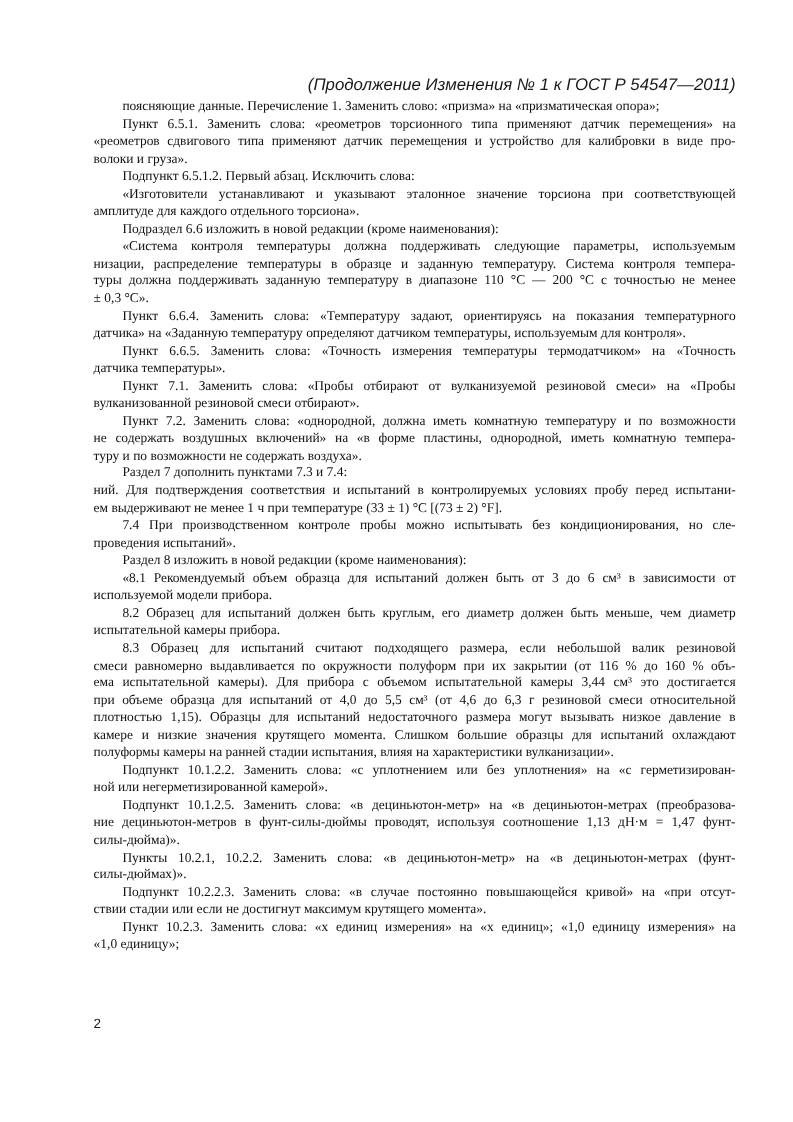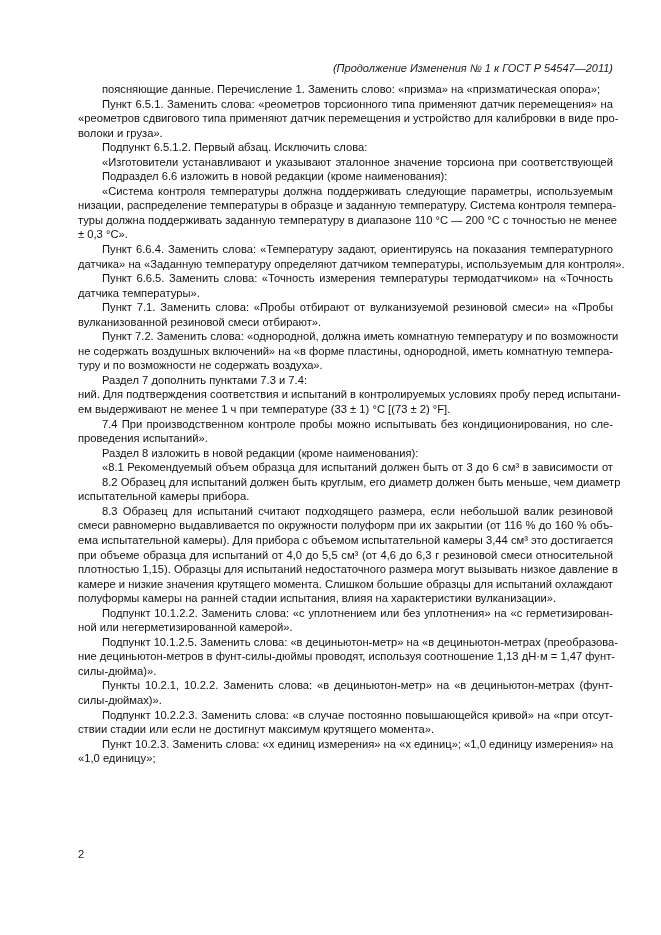--- a/index.html
+++ b/index.html
@@ -1,25 +1,25 @@
 <!DOCTYPE html>
 <html><head>
 <meta charset="utf-8">
 <style>
   html, body { margin: 0; padding: 0; background: #ffffff; }
   body { width: 661px; height: 935px; position: relative; overflow: hidden;
          font-family: "Liberation Sans", sans-serif; color: #111111; }
   .page { position: absolute; left: 0; top: 0; width: 661px; height: 935px; background: #fff; }
-  .header { position: absolute; right: 48px; top: 62px; font-size: 11px; font-style: italic; color: #1a1a1a; white-space: nowrap; }
+  .header { position: absolute; right: 48px; top: 62px; font-size: 14px; font-style: italic; color: #1a1a1a; white-space: nowrap; }
   .body { position: absolute; left: 78px; top: 82px; width: 535px; }
   .line { font-size: 11.2px; line-height: 14.55px; height: 14.55px; white-space: nowrap; text-align: justify; text-align-last: justify; overflow: visible; }
   .line.last { text-align-last: left; }
   .line.indent { padding-left: 24px; }
   .footer { position: absolute; left: 78px; top: 848px; font-size: 11.2px; color: #1a1a1a; }
-  .j { display: block; width: 100%; }
+  .j { display: block; width: 100%; font-family: Liberation Serif, serif; }
 </style>
 </head>
 <body>
 
 <div class="page">
   <div class="header">(Продолжение Изменения № 1 к ГОСТ Р 54547—2011)</div>
   <div class="body" id="doc-body">
       <div>
         <div class="line indent last">
           <span class="j">поясняющие данные. Перечисление 1. Заменить слово: «призма» на «призматическая опора»;</span>
@@ -38,20 +38,23 @@
       </div>
       <div>
         <div class="line indent last">
           <span class="j">Подпункт 6.5.1.2. Первый абзац. Исключить слова:</span>
         </div>
       </div>
       <div>
         <div class="line indent">
           <span class="j">«Изготовители устанавливают и указывают эталонное значение торсиона при соответствующей</span>
         </div>
+        <div class="line last">
+          <span class="j">амплитуде для каждого отдельного торсиона».</span>
+        </div>
       </div>
       <div>
         <div class="line indent last">
           <span class="j">Подраздел 6.6 изложить в новой редакции (кроме наименования):</span>
         </div>
       </div>
       <div>
         <div class="line indent">
           <span class="j">«Система контроля температуры должна поддерживать следующие параметры, используемым</span>
         </div>
@@ -122,20 +125,23 @@
         </div>
       </div>
       <div>
         <div class="line indent last">
           <span class="j">Раздел 8 изложить в новой редакции (кроме наименования):</span>
         </div>
       </div>
       <div>
         <div class="line indent">
           <span class="j">«8.1 Рекомендуемый объем образца для испытаний должен быть от 3 до 6 см³ в зависимости от</span>
+        </div>
+        <div class="line last">
+          <span class="j">используемой модели прибора.</span>
         </div>
       </div>
       <div>
         <div class="line indent">
           <span class="j">8.2 Образец для испытаний должен быть круглым, его диаметр должен быть меньше, чем диаметр</span>
         </div>
         <div class="line last">
           <span class="j">испытательной камеры прибора.</span>
         </div>
       </div>

